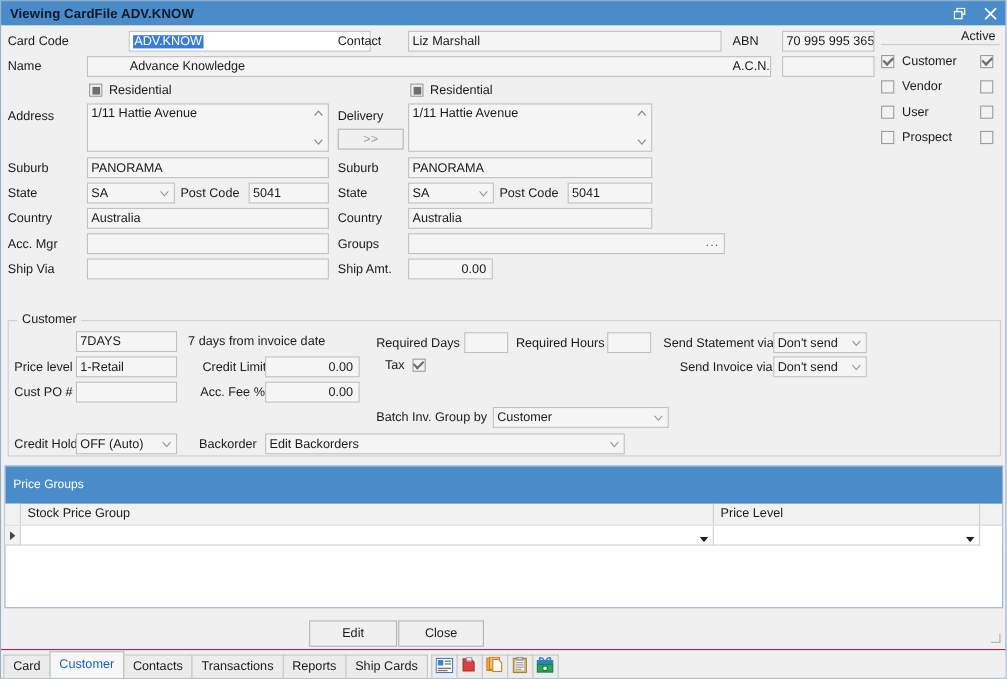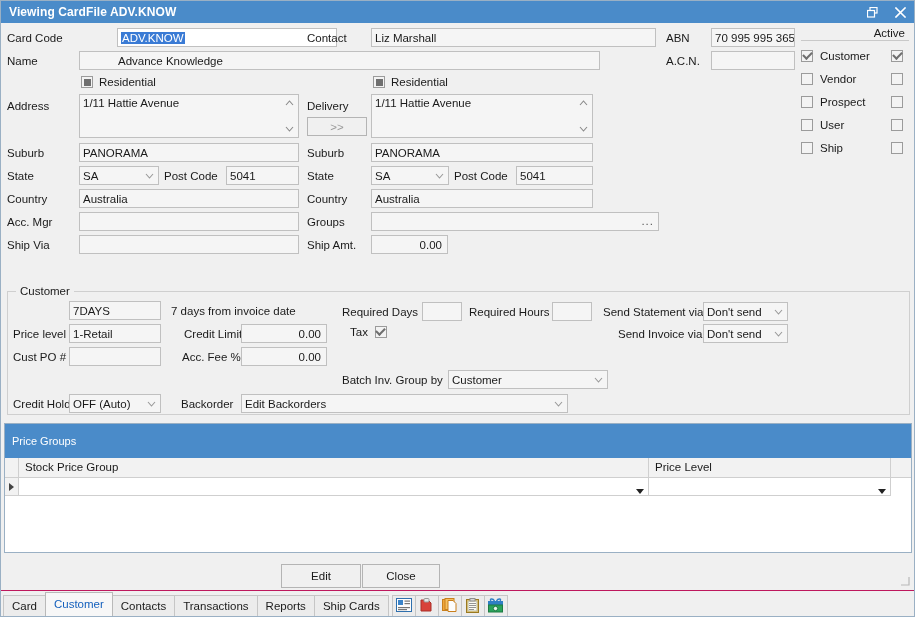--- a/index.html
+++ b/index.html
@@ -9,21 +9,21 @@
     font-size:11.5px;color:#1a1a1a;
     background:#f0f0f0;
     -webkit-font-smoothing:none;
   }
   .win{position:relative;width:915px;height:617px;background:#f0f0f0;
        border:1px solid #9ab0c4;box-sizing:border-box;}
 
   
   .titlebar{height:22px;background:#4a8bc9;display:flex;align-items:center;
             padding:0 0 0 8px;box-sizing:border-box;}
-  .title-text{color:#ffffff;font-weight:bold;font-size:12px;letter-spacing:.1px;text-align:right;}
+  .title-text{color:#0f172a;font-weight:bold;font-size:12px;letter-spacing:.1px;text-align:right;}
   .title-btns{margin-left:auto;display:flex;height:100%;}
   .tbtn{width:28px;height:22px;display:flex;align-items:center;justify-content:center;
         color:#fff;font-size:12px;cursor:default;}
   .tbtn svg{display:block;}
 
   
   .lbl{font-size:11.5px;color:#1a1a1a;white-space:nowrap;}
   .fld{
     background:#f5f5f5;border:1px solid #c0c0c0;box-sizing:border-box;
     font-family:"Liberation Sans",sans-serif;font-size:11.5px;color:#1a1a1a;
@@ -123,21 +123,21 @@
   <div class="abs lbl" style="left:6px;top:31px;">Card Code</div>
   <div class="abs fld sel" style="left:78px;top:27px;width:220px;"><span class="sel-val">ADV.KNOW</span></div>
 
   <div class="abs lbl" style="left:306px;top:31px;">Contact</div>
   <div class="abs fld" style="left:370px;top:27px;width:285px;">Liz Marshall</div>
 
   <div class="abs lbl" style="left:665px;top:31px;">ABN</div>
   <div class="abs fld" style="left:710px;top:27px;width:84px;">70 995 995 365</div>
 
   <div class="abs lbl" style="left:6px;top:54px;">Name</div>
-  <div class="abs fld" style="left:78px;top:50px;width:521px;padding-left:38px;">Advance Knowledge</div>
+  <div class="abs fld" style="left:78px;top:50px;width:622px;padding-left:38px;">Advance Knowledge</div>
 
   <div class="abs lbl" style="left:665px;top:54px;">A.C.N.</div>
   <div class="abs fld" style="left:710px;top:50px;width:84px;"></div>
 
   <div class="abs" style="left:80px;top:75px;display:flex;align-items:center;gap:6px;">
     <span class="cb indet"></span>
     <span class="lbl">Residential</span>
   </div>
 
   <div class="abs" style="left:372px;top:75px;display:flex;align-items:center;gap:6px;">
@@ -238,31 +238,26 @@
           <span class="lbl" style="margin-left: 7px; flex: 1 1 0%;">Customer</span>
           <span class="cb checked" style="margin-right: 6px;"></span>
         </div>
         <div style="display: flex; align-items: center; height: 21px; margin-top: 2px;">
           <span class="cb"></span>
           <span class="lbl" style="margin-left: 7px; flex: 1 1 0%;">Vendor</span>
           <span class="cb" style="margin-right: 6px;"></span>
         </div>
         <div style="display: flex; align-items: center; height: 21px; margin-top: 2px;">
           <span class="cb"></span>
-          <span class="lbl" style="margin-left: 7px; flex: 1 1 0%;">Prospect</span>
+          <span class="lbl" style="margin-left: 7px; flex: 1 1 0%;">User</span>
           <span class="cb" style="margin-right: 6px;"></span>
         </div>
         <div style="display: flex; align-items: center; height: 21px; margin-top: 2px;">
           <span class="cb"></span>
-          <span class="lbl" style="margin-left: 7px; flex: 1 1 0%;">User</span>
-          <span class="cb" style="margin-right: 6px;"></span>
-        </div>
-        <div style="display: flex; align-items: center; height: 21px; margin-top: 2px;">
-          <span class="cb"></span>
-          <span class="lbl" style="margin-left: 7px; flex: 1 1 0%;">Ship</span>
+          <span class="lbl" style="margin-left: 7px; flex: 1 1 0%;">Prospect</span>
           <span class="cb" style="margin-right: 6px;"></span>
         </div>
       </div>
   </div>
 
   <div class="gbox" style="left:6px;top:290px;width:903px;height:124px;">
     <span class="cap">Customer</span>
   </div>
 
   <div class="abs lbl" style="left:28px;top:308px;width:80px;text-align:right;">Terms</div>

